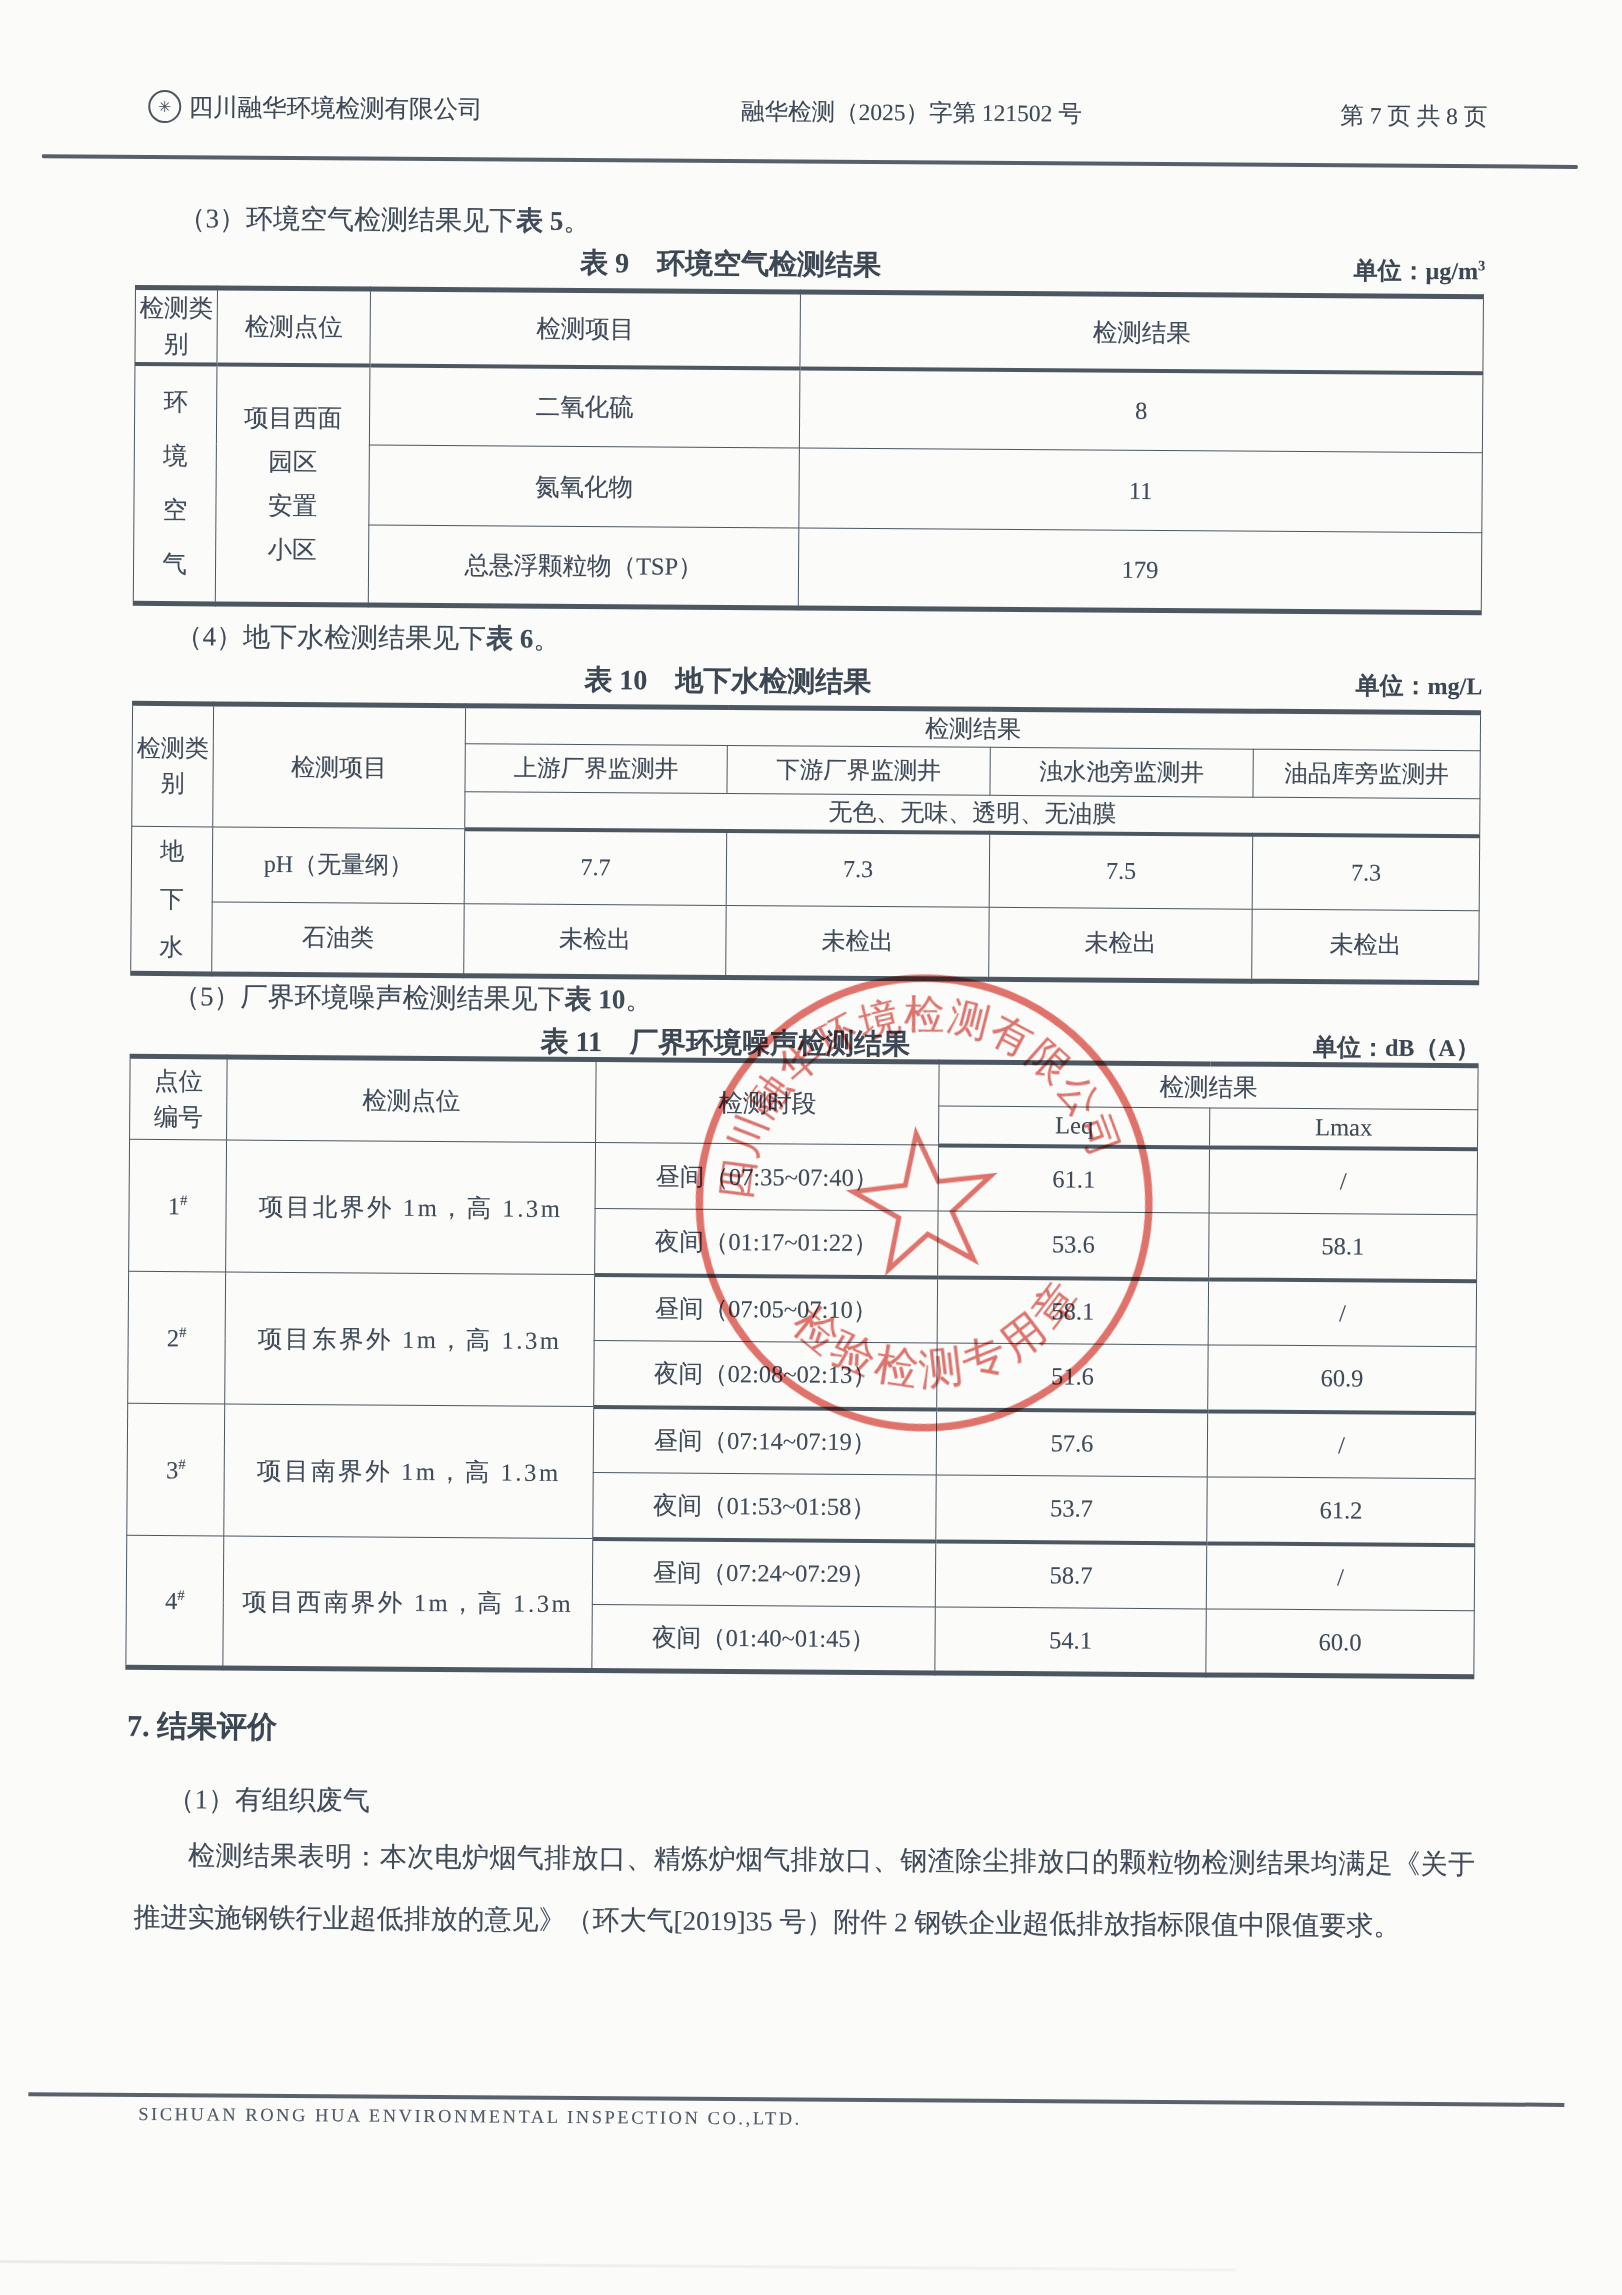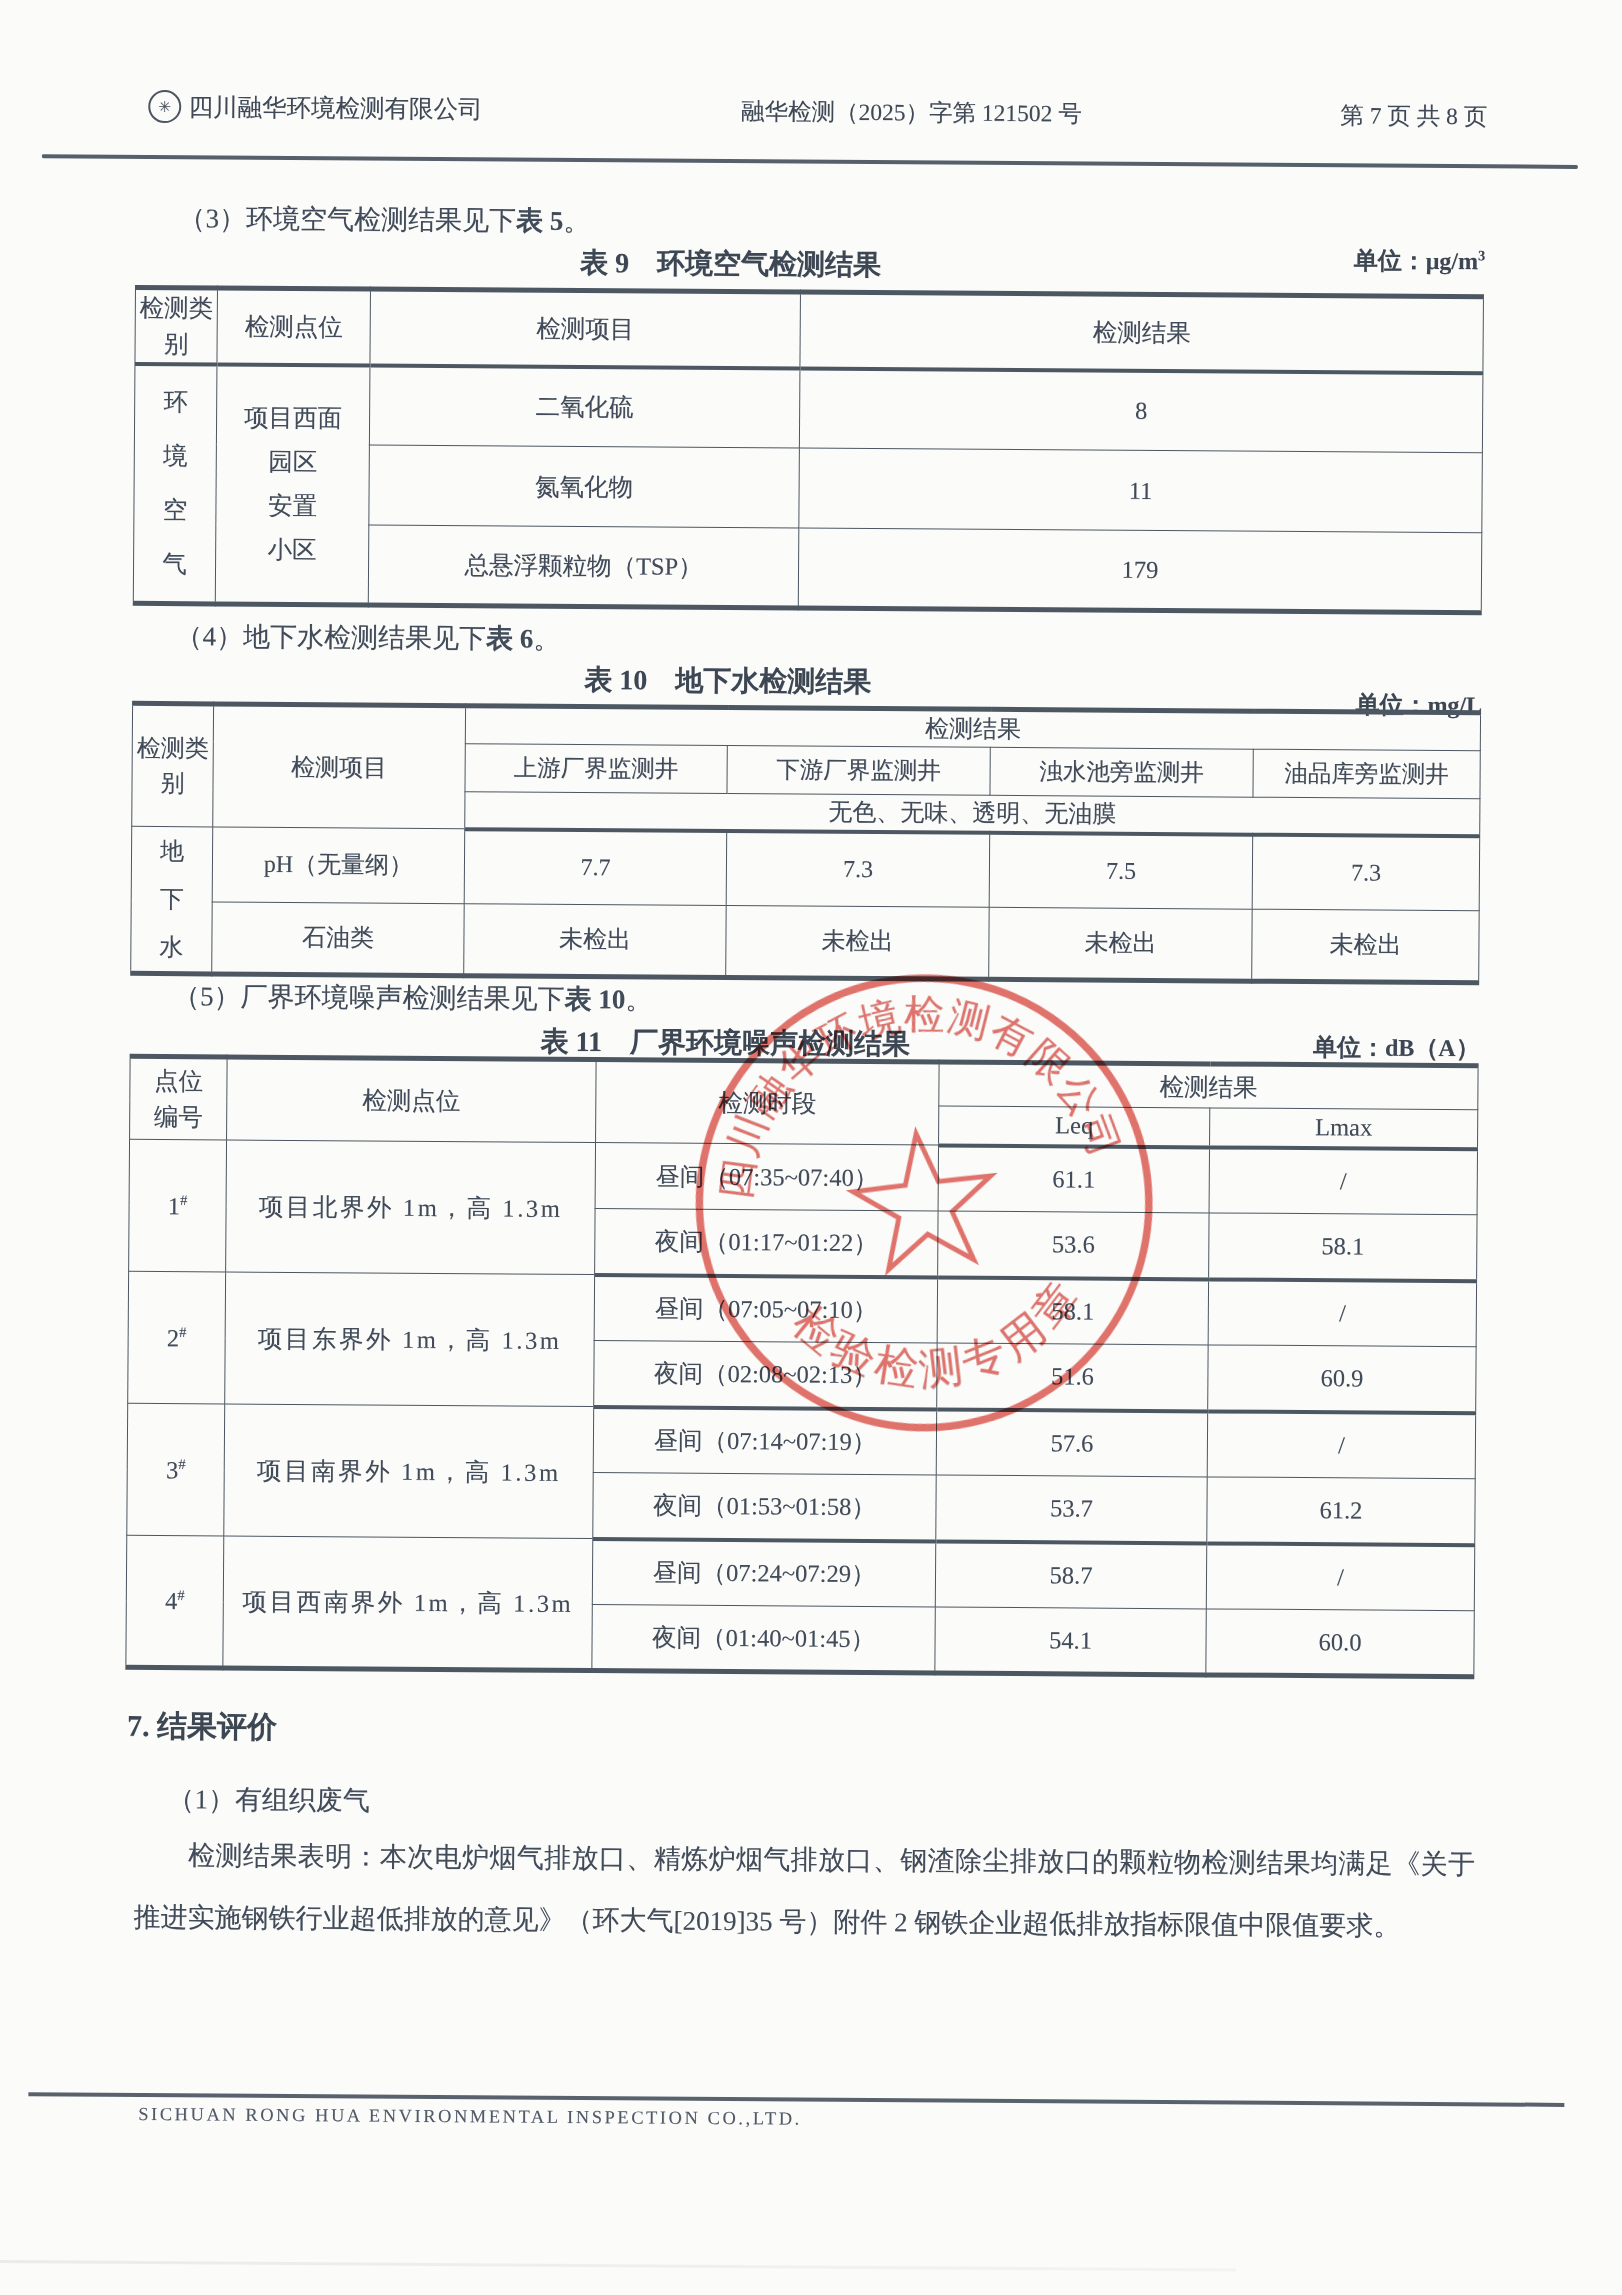--- a/index.html
+++ b/index.html
@@ -140,21 +140,21 @@
     <span>融华检测（2025）字第 121502 号</span>
     <span>第 7 页  共 8 页</span>
   </div>
   <div class="abs header-rule"></div>
 
   <div class="abs intro" style="top:200px;">
     <span>（3）环境空气检测结果见下</span><b>表 5</b><span>。</span>
   </div>
 
   <div class="abs caption-row" style="top:241px;">表 9　环境空气检测结果</div>
-  <div class="abs unit" style="top:236px;">
+  <div class="abs unit" style="top:246px;">
     <span>单位：</span><span>μg/m</span><sup>3</sup>
   </div>
 
   <table id="table9">
     <colgroup>
         <col style="width:82px">
         <col style="width:153px">
         <col style="width:430px">
         <col>
       </colgroup>
@@ -187,21 +187,21 @@
       <td>179</td>
     </tr>
   </tbody>
     </table>
 
   <div class="abs intro" style="top:618px;">
     <span>（4）地下水检测结果见下</span><b>表 6</b><span>。</span>
   </div>
 
   <div class="abs caption-row" style="top:658px;">表 10　地下水检测结果</div>
-  <div class="abs unit" style="top:680px;">
+  <div class="abs unit" style="top:661px;">
     <span>单位：</span><span>mg/L</span>
   </div>
 
   <table id="table10">
     <colgroup>
         <col style="width:81px">
         <col style="width:252px">
         <col style="width:262px">
         <col style="width:263px">
         <col style="width:263px">

